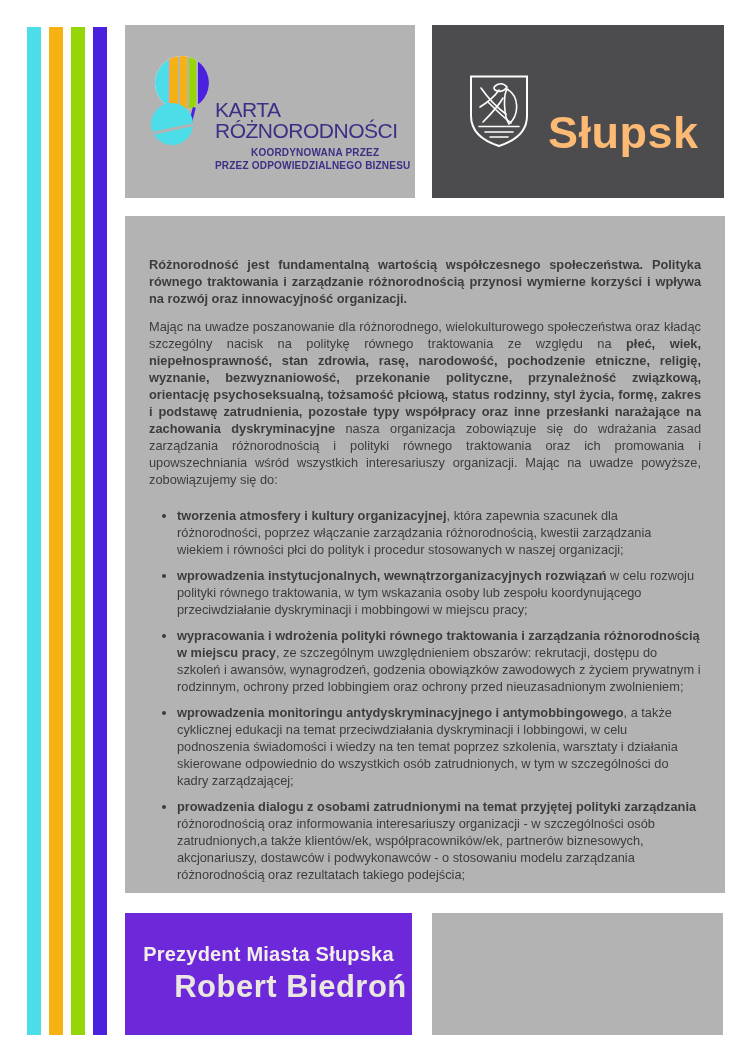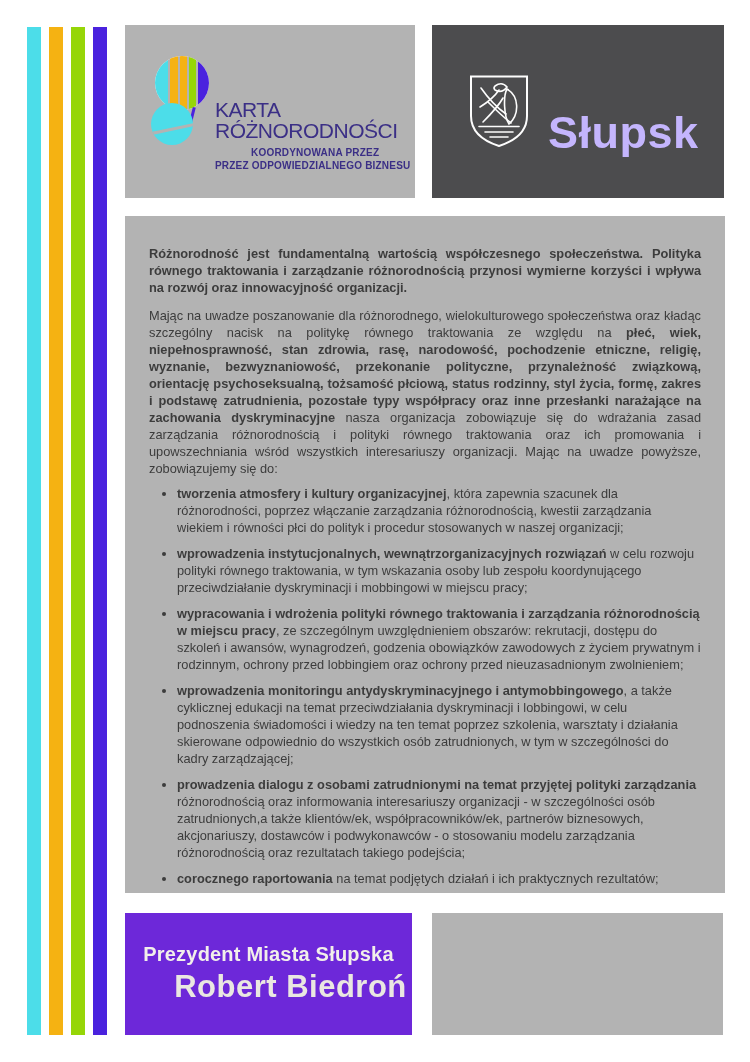--- a/index.html
+++ b/index.html
@@ -49,33 +49,33 @@
     margin-top:1px;
   }
   .logo-sub.first { margin-top:6px;padding-left:36px; }
 
   .city-box {
     position:absolute; left:432px; top:25px; width:292px; height:173px;
     background:#4c4c4e;
   }
   .crest { position:absolute; left:36px; top:49px; }
   .city-name {
-    position:absolute; left:116px; top:82px; color:#c4b5fd;
+    position:absolute; left:116px; top:82px; color:#fdba74;
     font-size:45px; font-weight:700; letter-spacing:0.5px;
   }
 
   
   .content-box {
     position:absolute; left:125px; top:216px; width:600px; height:677px;
-    background:#b3b3b3; padding:29px 24px 0 24px;
+    background:#b3b3b3; padding:40px 24px 0 24px;
     color:#3c3c3c; font-size:12.8px; line-height:17px; overflow:hidden;
   }
   .content-box p { text-align:justify; }
   .p-intro { font-weight:700; margin-bottom:11px; }
-  .p-main  { margin-bottom:8px; }
+  .p-main  { margin-bottom:19px; }
   .content-box b { font-weight:700; }
   .content-box ul { margin:6px 0 0 0; padding-left:28px; }
   .content-box li { margin-bottom:9px; text-align:left; }
 
   
   .sig-box {
     position:absolute; left:125px; top:913px; width:287px; height:122px;
     background:#6d28d9; text-align:center; color:#f2efea;
   }
   .sig-title { margin-top:30px; font-size:20px; font-weight:700; letter-spacing:0.2px; }

